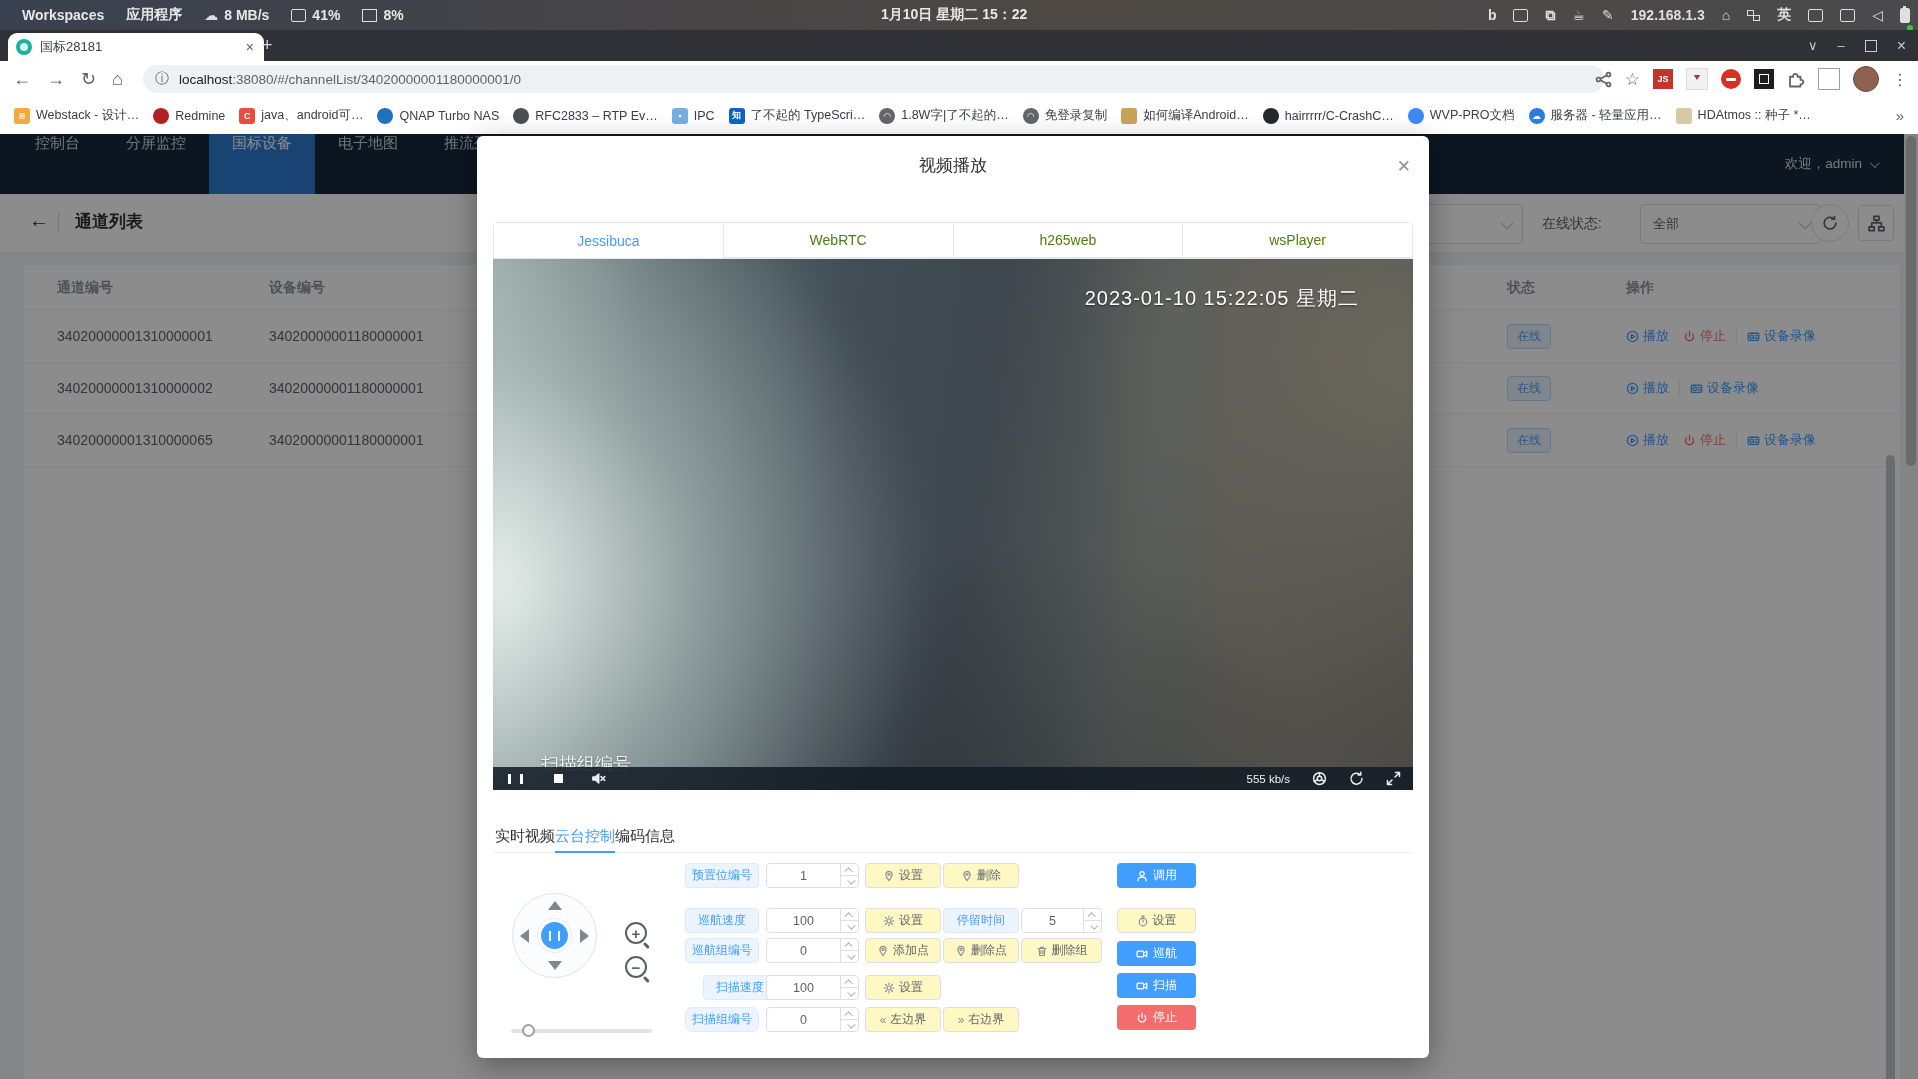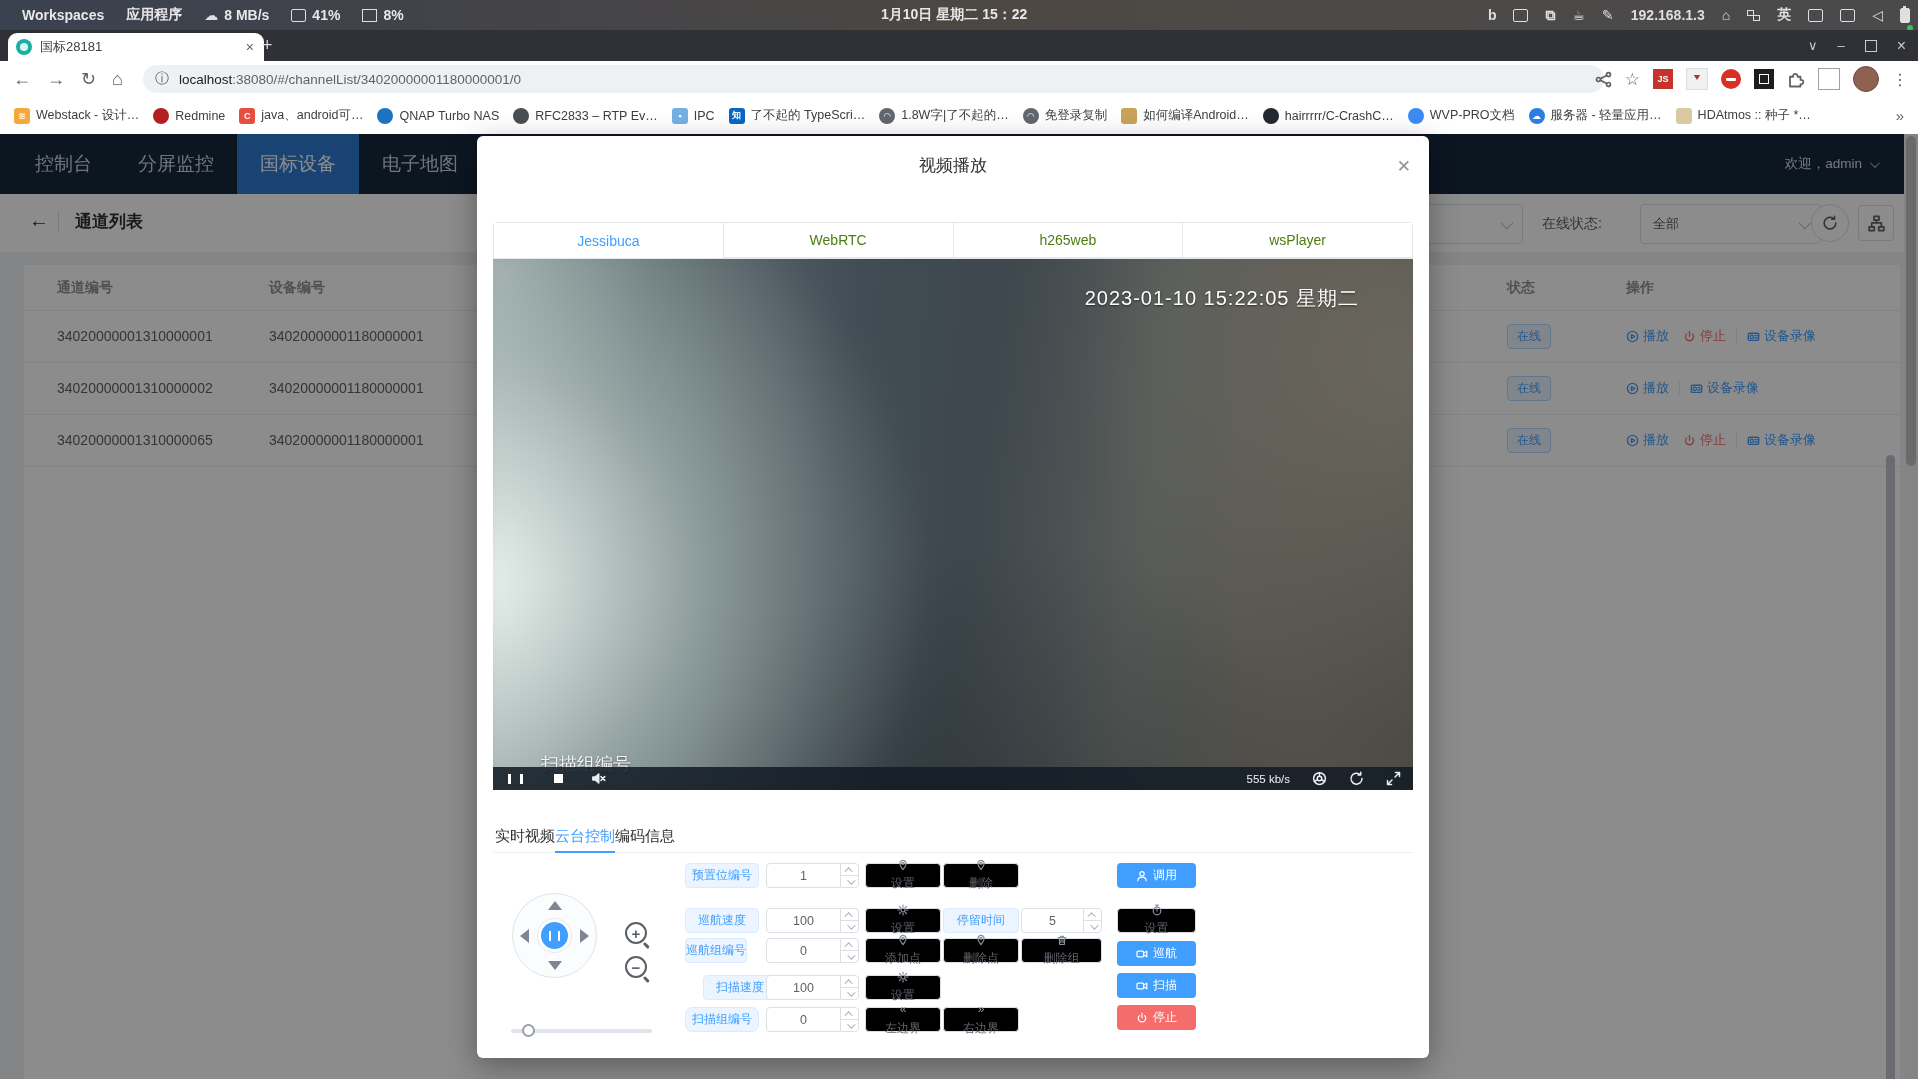--- a/index.html
+++ b/index.html
@@ -51,21 +51,21 @@
   #bookbar{position:absolute;left:0;top:97px;width:1918px;height:37px;background:#fff;
     display:flex;align-items:center;border-bottom:1px solid #e8eaed;}
   .bm{display:flex;align-items:center;gap:6px;margin-left:14px;color:#3c4043;font-size:12.5px;white-space:nowrap;}
   .bm-fav{width:16px;height:16px;border-radius:3px;display:flex;align-items:center;justify-content:center;
     color:#fff;font-size:9px;font-weight:bold;flex:none;}
   #bm-overflow{position:absolute;right:14px;color:#5f6368;font-size:15px;}
 
   
   #page{position:absolute;left:0;top:134px;width:1918px;height:945px;background:#f0f2f5;}
   #navbar{position:absolute;left:0;top:0;width:1918px;height:60px;background:#16293c;}
-  .nav-item{height:60px;display:flex;align-items:center;padding:0 23px;color:#ccd5dd;font-size:19px;}
+  .nav-item{height:60px;display:flex;padding:0 23px;color:#ccd5dd;font-size:15px;}
   .nav-item.active{background:var(--nav-active);color:#fff;}
   #nav-welcome{position:absolute;right:41px;top:0;height:60px;display:flex;align-items:center;gap:8px;color:#d6dde3;font-size:13.5px;}
   #crumbbar{position:absolute;left:0;top:60px;width:1918px;height:58px;background:#fff;}
   #back-arrow{position:absolute;left:29px;top:15px;font-size:20px;color:#303133;}
   .vdiv{position:absolute;left:58px;top:17px;width:1px;height:22px;background:#dcdfe6;}
   #page-title{position:absolute;left:75px;top:16px;font-size:17px;font-weight:bold;color:#303133;}
   .sel{background:#fff;border:1px solid #dcdfe6;border-radius:4px;height:38px;display:flex;align-items:center;
     padding:0 12px;color:#606266;font-size:13px;justify-content:space-between;}
   .chev{width:8px;height:8px;border-right:1.6px solid #b4b9bf;border-bottom:1.6px solid #b4b9bf;
     transform:rotate(45deg) translateY(-2px);flex:none;}
@@ -149,22 +149,22 @@
   .ptz-cell{position:absolute;height:25px;box-sizing:border-box;}
   .ptz-label{background:#ecf5ff;border:1px solid #d9ecff;border-radius:4px;color:var(--accent);
     font-size:12px;display:flex;align-items:center;justify-content:center;}
   .ptz-input{background:#fff;border:1px solid #dcdfe6;border-radius:4px;display:flex;}
   .ptz-val{flex:1;display:flex;align-items:center;justify-content:center;font-size:12.5px;color:#606266;}
   .stepper{width:17px;border-left:1px solid #dcdfe6;display:flex;flex-direction:column;}
   .step{flex:1;display:flex;align-items:center;justify-content:center;}
   .step+.step{border-top:1px solid #dcdfe6;}
   .step .chev{width:5px;height:5px;border-color:#a9aeb5;border-width:1.3px;}
   .step .chev.up{transform:rotate(-135deg) translateY(-2px);}
-  .ptz-btn{background:#000000;border:1px solid #dcdfe6;border-radius:4px;color:#5f646c;font-size:12px;
-    display:flex;align-items:center;justify-content:center;gap:4px;flex-direction:column;}
+  .ptz-btn{background:#fef9c3;border:1px solid #dcdfe6;border-radius:4px;color:#5f646c;font-size:12px;
+    display:flex;align-items:center;justify-content:center;gap:4px;}
   .ptz-btn .ic{color:#8a8f99;}
   .ptz-action{border-radius:4px;color:#fff;font-size:12px;display:flex;align-items:center;justify-content:center;gap:5px;}
   .ptz-action.blue{background:var(--accent);}
   .ptz-action.red{background:var(--danger);}
   .glyph-btn{font-size:12px;color:#8a8f99;}
 </style>
 </head>
 <body>
 
 <div class="screen">
@@ -660,21 +660,21 @@
         </div>
         <div class="ptz-cell ptz-btn" style="left: 640px; top: 772px; width: 79px;">
           <span class="ic" style="width: 12px; height: 12px;">
             <svg viewBox="0 0 12 12" stroke="currentColor" fill="none" stroke-width="1.2" stroke-linecap="round" stroke-linejoin="round">
               <circle cx="6" cy="7" r="3.8"></circle>
               <path d="M6 7V4.9M4.8 1.2h2.4M6 1.2v1.8"></path>
             </svg>
           </span>
           <span>设置</span>
         </div>
-        <div class="ptz-cell ptz-label" style="left: 208px; top: 802px; width: 62px;">巡航组编号</div>
+        <div class="ptz-cell ptz-label" style="left: 208px; top: 802px; width: 74px;">巡航组编号</div>
         <div class="ptz-cell ptz-input" style="left: 289px; top: 802px; width: 93px;">
           <span class="ptz-val">0</span>
           <span class="stepper">
             <span class="step">
               <span class="chev up"></span>
             </span>
             <span class="step">
               <span class="chev"></span>
             </span>
           </span>

